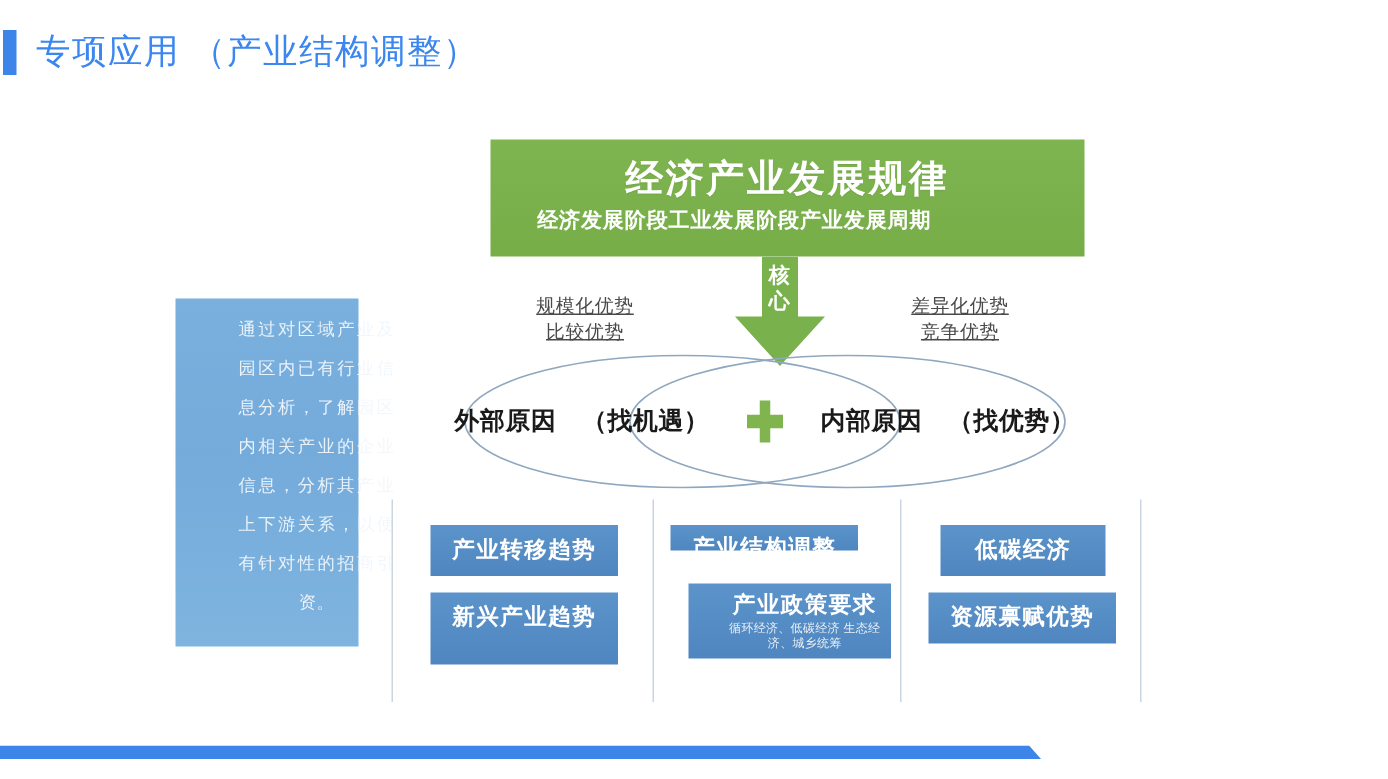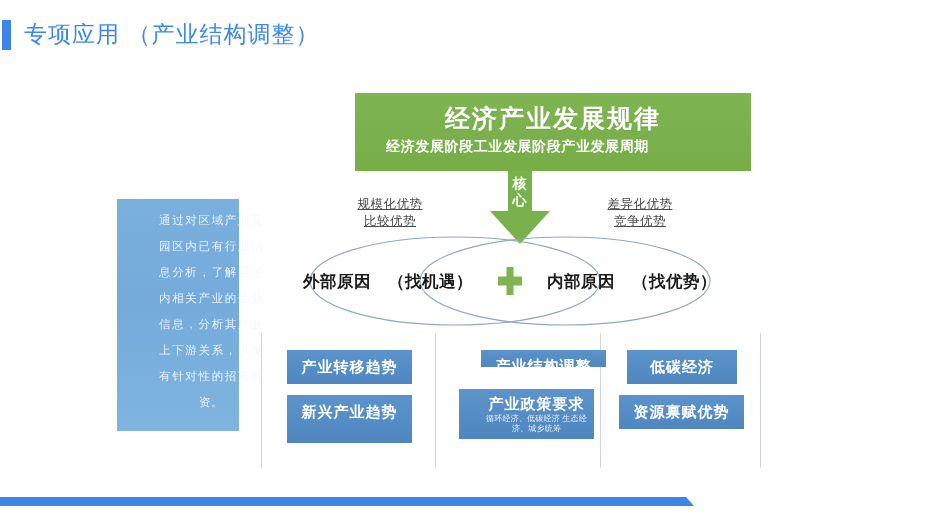--- a/index.html
+++ b/index.html
@@ -69,21 +69,20 @@
 
   
   #green-banner {
     position: absolute;
     left: 327px;
     top: 93px;
     width: 396px;
     height: 78px;
     background: #7cb24c;
     background: linear-gradient(180deg, #7fb551 0%, #76ad47 100%);
-    margin-left: 28px;
   }
   #green-banner-title {
     position: absolute;
     left: 0;
     top: 9px;
     width: 396px;
     text-align: center;
     color: #ffffff;
     font-size: 25px;
     font-weight: bold;
@@ -217,21 +216,21 @@
   #tag-industry-transfer {
     left: 32px; top: 17px; width: 125px; height: 34px;
     line-height: 34px;
   }
   #tag-emerging-industry {
     left: 32px; top: 62px; width: 125px; height: 48px;
     line-height: 34px;
   }
   
   #tag-structure-adjust {
-    left: 226px; top: 17px; width: 125px; height: 17px;
+    left: 192px; top: 17px; width: 125px; height: 17px;
     line-height: 32px;
     text-decoration: underline;
   }
   #tag-policy-requirement {
     left: 204px; top: 56px; width: 135px; height: 50px;
     padding-top: 5px;
     padding-left: 20px;
   }
   #tag-policy-requirement .tag-label { line-height: 19px; }
   

